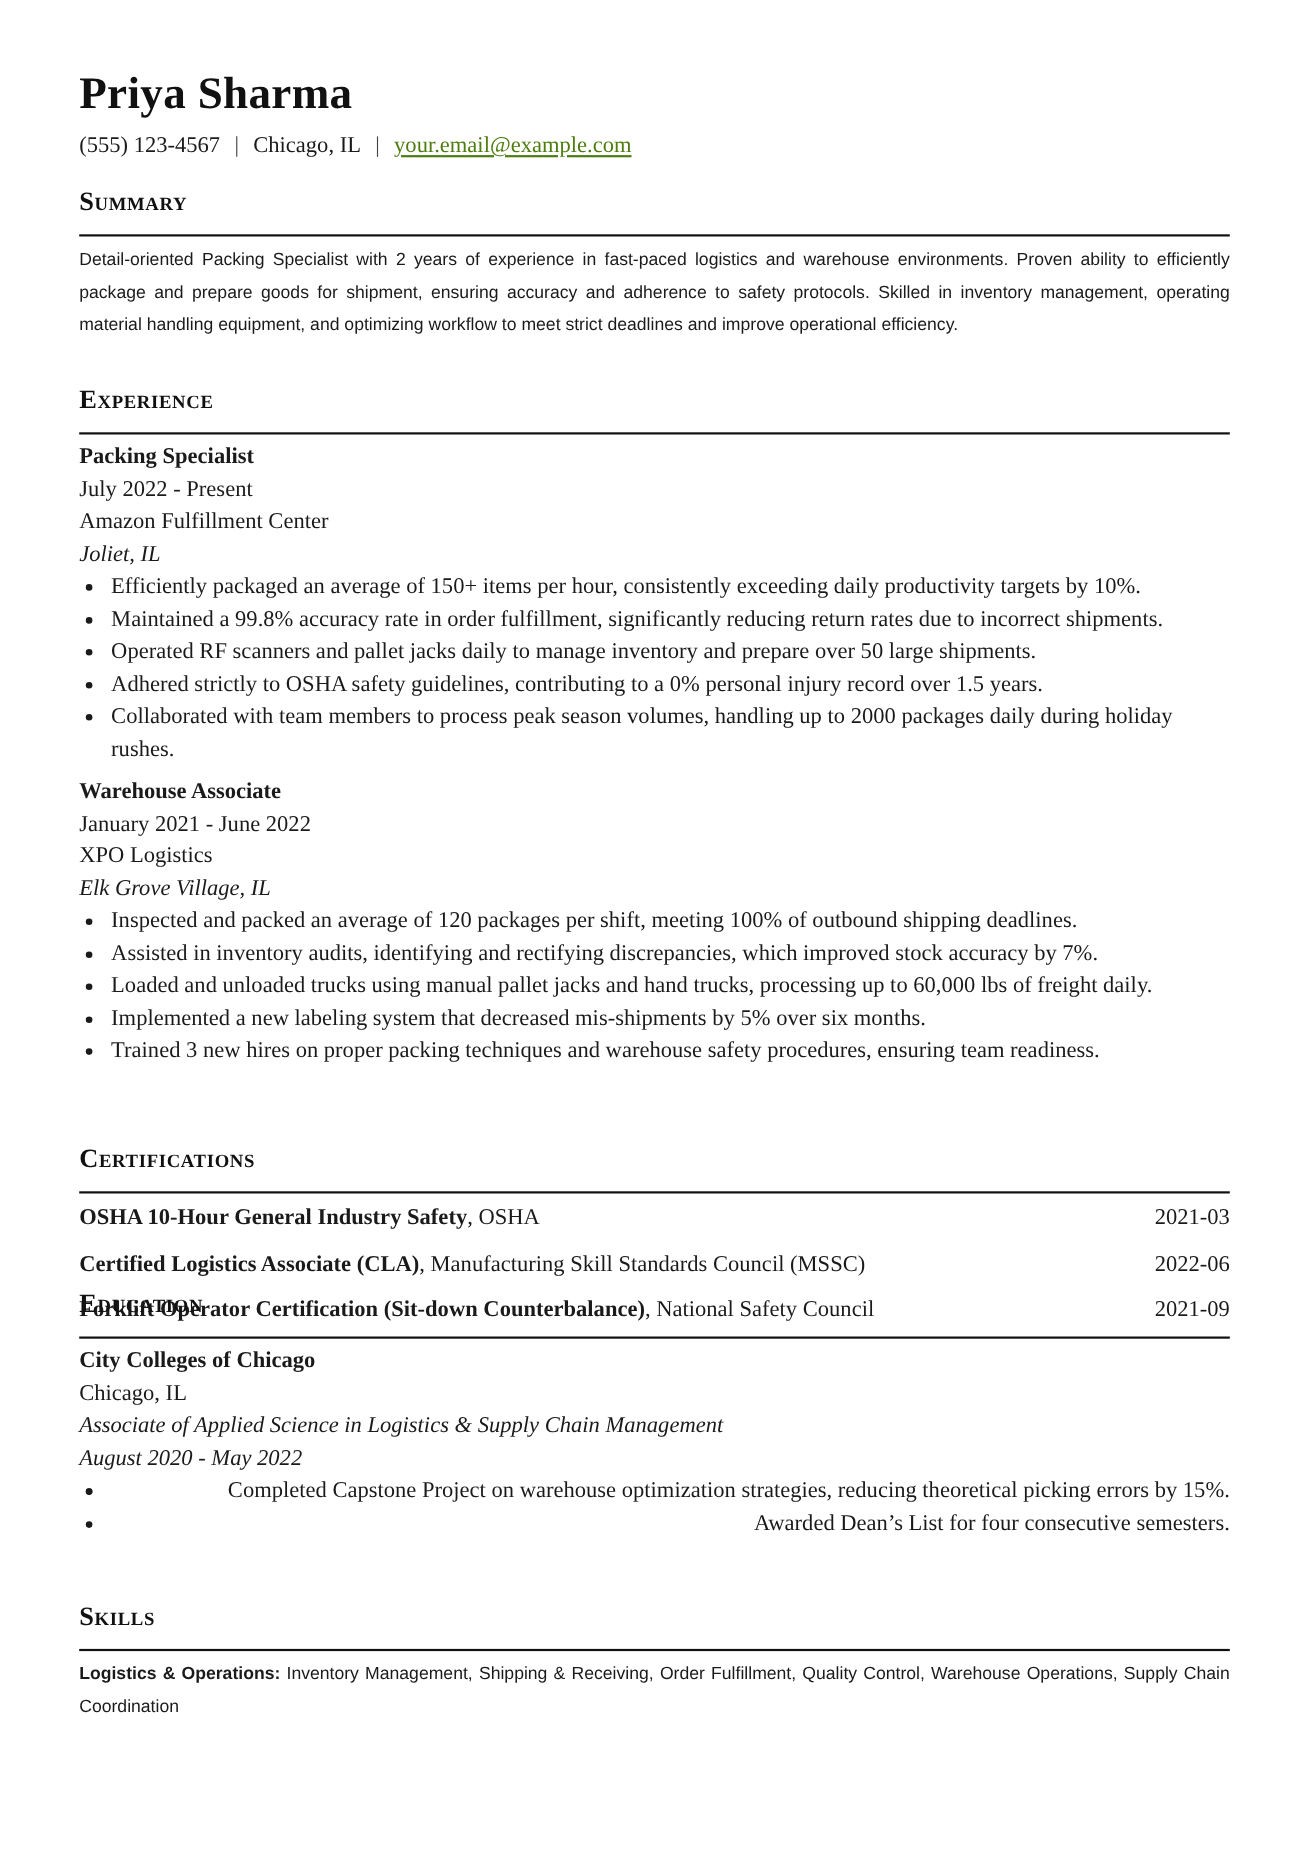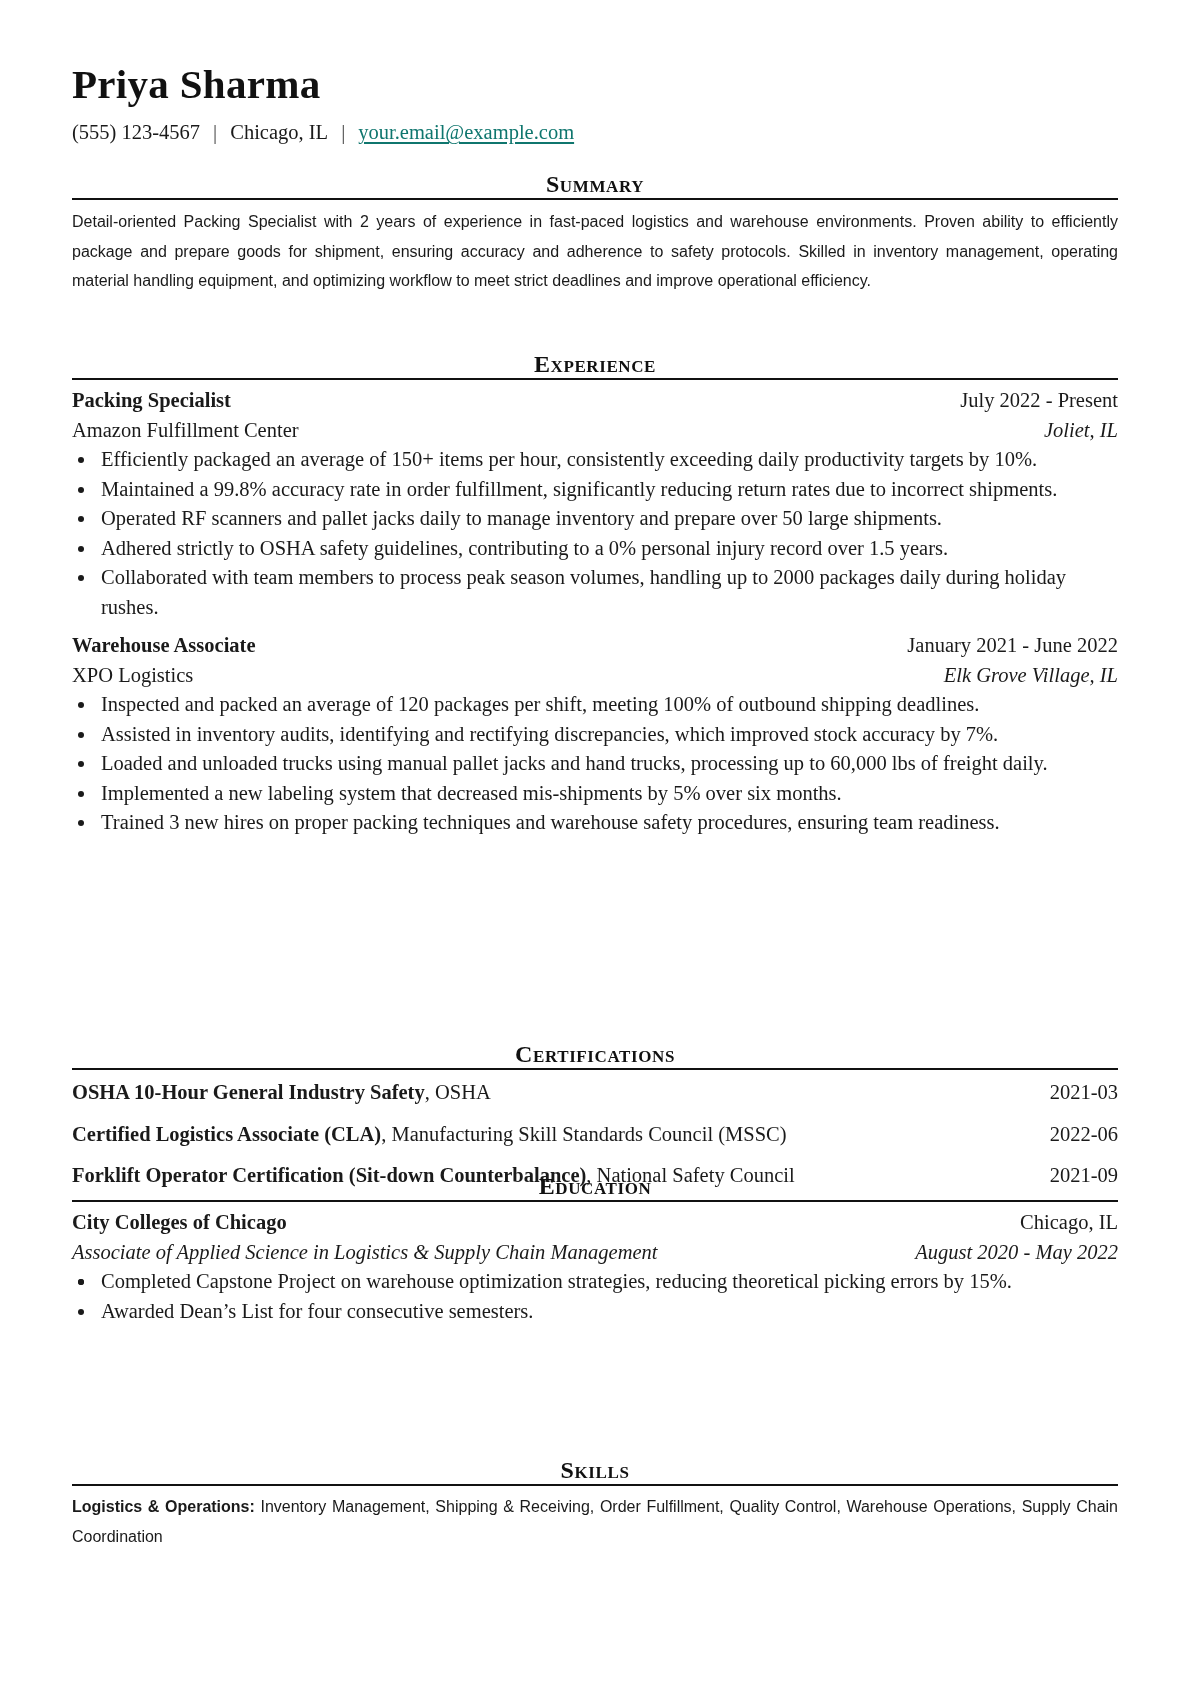--- a/index.html
+++ b/index.html
@@ -4,27 +4,27 @@
 <style>
   html, body { margin: 0; padding: 0; background: #ffffff; }
   body { width: 1190px; height: 1683px; position: relative; overflow: hidden;
          font-family: "DejaVu Serif", "Liberation Serif", serif; color: #1a1a1a; }
   .page { position: absolute; left: 72px; top: 0; width: 1046px; }
   .name { position: absolute; top: 62px; left: 0; font-family: "Liberation Serif", serif;
           font-weight: bold; font-size: 41px; line-height: 44px; letter-spacing: 0.3px; color: #111; }
   .contact { position: absolute; top: 118px; left: 0; font-family: "Liberation Serif", serif;
              font-size: 20.5px; line-height: 29px; white-space: nowrap; }
   .contact .sep { display: inline-block; margin: 0 13px; color: #444; }
-  .contact a { color: #0f766e; text-decoration: underline; text-underline-offset: 3px; }
+  .contact a { color: #4d7c0f; text-decoration: underline; text-underline-offset: 3px; }
   .section { position: absolute; left: 0; width: 1046px; }
   .sec-head { font-family: "Liberation Serif", serif; font-weight: bold; font-variant: small-caps;
               font-size: 24px; line-height: 28px; letter-spacing: 0.6px; color: #111;
-              border-bottom: 2px solid #111; padding-bottom: 0; text-align: center; }
+              border-bottom: 2px solid #111; padding-bottom: 15px; }
   .row { display: flex; justify-content: space-between; align-items: baseline;
-         font-family: "Liberation Serif", serif; font-size: 20.5px; line-height: 29.5px; white-space: nowrap; }
+         font-family: "Liberation Serif", serif; font-size: 20.5px; line-height: 29.5px; white-space: nowrap; flex-direction: column; }
   .bold { font-weight: bold; }
   .ital { font-style: italic; }
   ul.bullets { list-style: none; margin: 0; padding: 0; }
   ul.bullets li { position: relative; padding-left: 29px; font-family: "Liberation Serif", serif;
                   font-size: 20.5px; line-height: 29.5px; }
   ul.bullets li .dot { position: absolute; left: 6px; top: 12px; width: 6px; height: 6px;
                        border-radius: 50%; background: #1a1a1a; }
   .para { font-family: Liberation Sans, sans-serif; font-size: 16px; line-height: 29.5px;
           text-align: justify; hyphens: auto; }
   .cert-row { display: flex; justify-content: space-between; align-items: baseline;
@@ -99,21 +99,21 @@
       </div>
       <div class="cert-row">
         <span><span class="bold">Forklift Operator Certification (Sit-down Counterbalance)</span><span>, National Safety Council</span></span>
         <span>2021-09</span>
       </div>
     </div>
   </div>
 
   <div class="section" style="top:1172px;">
     <div class="sec-head">Education</div>
-    <div style="margin-top:6px;">
+    <div style="margin-top:6px;text-align:right;">
       <div class="row">
         <span class="bold">City Colleges of Chicago</span>
         <span>Chicago, IL</span>
       </div>
       <div class="row">
         <span class="ital">Associate of Applied Science in Logistics &amp; Supply Chain Management</span>
         <span class="ital">August 2020 - May 2022</span>
       </div>
       <ul class="bullets">
         <li><span class="dot"></span></li>

